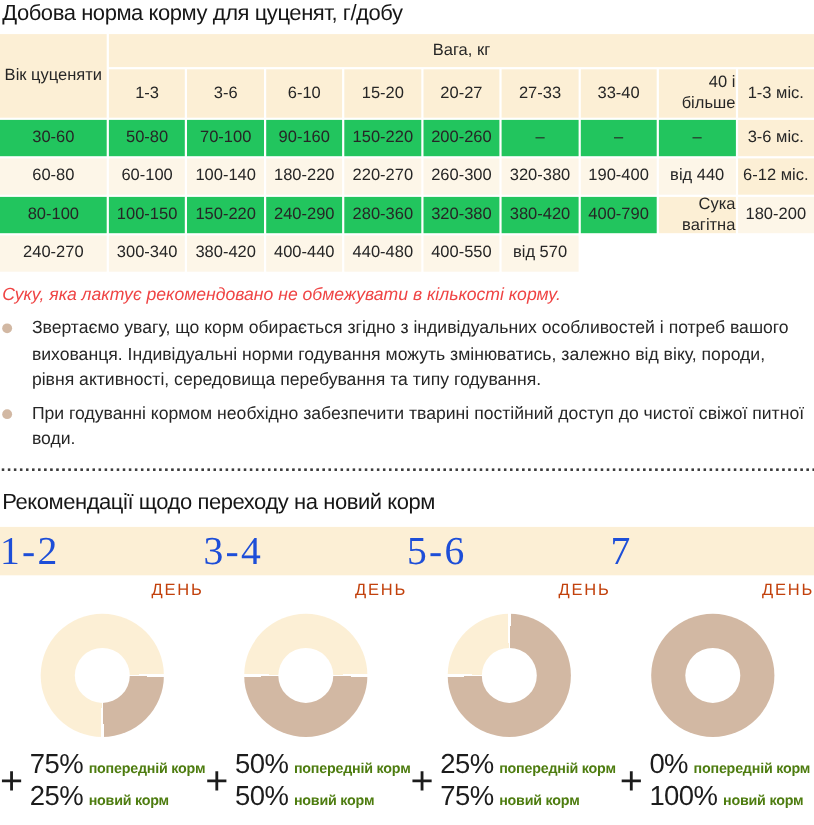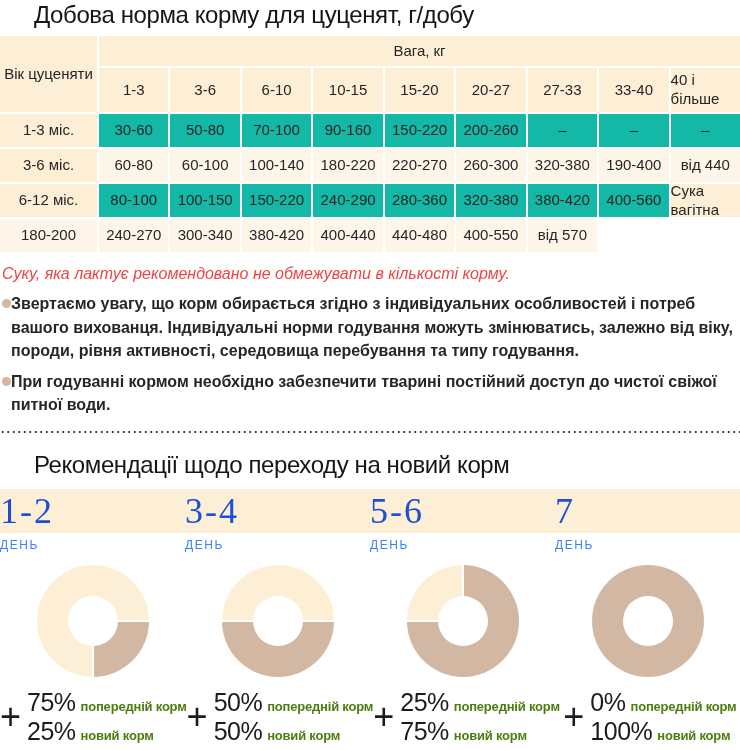--- a/index.html
+++ b/index.html
@@ -3,53 +3,53 @@
 <meta charset="utf-8">
 <style>
   * { box-sizing: border-box; margin: 0; padding: 0; }
   html, body { background: #ffffff; }
   body {
     width: 740px; height: 750px; overflow: hidden;
     font-family: "Liberation Sans", sans-serif;
     color: #222222;
   }
   .title {
-    font-size: 24px; font-weight: 400; letter-spacing: -0.4px;
-    color: #161616; padding-left: 2px; margin-left: 32px;
+    font-size: 20px; font-weight: 400; letter-spacing: -0.4px;
+    color: #161616; padding-left: 2px;
   }
   .title1 { margin-top: 1px; }
   .title2 { margin-top: 17px; }
 
   
   .feed-table {
     margin-top: 7px;
     display: grid;
     grid-template-columns: 97px repeat(9, 1fr);
     grid-template-rows: 30px 44px repeat(4, 33px);
     gap: 2px;
     background: #ffffff;
     font-size: 15px;
     color: #262626;
   }
   .cell {
     display: flex; align-items: center; justify-content: center;
-    text-align: left; line-height: 1.25;
+    text-align: right; line-height: 1.25;
   }
   .cell.head, .cell.rowlabel { background: var(--cream); }
   .cell.corner { grid-row: 1 / 3; grid-column: 1; }
   .cell.weight { grid-column: 2 / 11; }
-  .cell.white { background: #14b8a6; }
+  .cell.white { background: #22c55e; }
   .cell.tint  { background: var(--cream-light); }
 
   
   .lact-note {
     margin: 13px 2px 0; font-style: italic; font-size: 16px; color: #ef4444;
   }
   .bullets { margin: 9px 2px 0; }
-  .bullet { display: flex; gap: 0; font-size: 16px; line-height: 1.47; margin-bottom: 7px; font-weight: bold; }
+  .bullet { display: flex; gap: 18px; font-size: 16px; line-height: 1.47; margin-bottom: 7px; }
   .dot {
     flex: 0 0 auto; width: 9px; height: 9px; border-radius: 50%;
     background: var(--tan); margin-top: 7px;
   }
   .btext { color: #262626; }
 
   .dotted {
     height: 4px; margin-top: 13px;
     background-image: radial-gradient(circle, #3a3a3a 1.1px, transparent 1.4px);
     background-size: 5.5px 4px; background-repeat: repeat-x; background-position: 0 50%;
@@ -57,22 +57,22 @@
 
   
   .row4 { display: grid; grid-template-columns: repeat(4, 1fr); width: 740px; }
   .band { background: var(--cream); height: 44px; margin-top: 10px; align-items: center; }
   .day-num {
     font-family: "Liberation Serif", serif;
     font-size: 36px; letter-spacing: 2px; color: #1d4ed8;
     text-align: left; line-height: 1;
   }
   .day-word {
-    text-align: left; font-size: 12px; letter-spacing: 1.6px;
-    color: #3b82f6; margin-top: 5px;
+    text-align: right; font-size: 15px; letter-spacing: 1.6px;
+    color: #c2410c; margin-top: 5px;
   }
   .donut-cell { display: flex; justify-content: center; }
   .donut { width: 112px; height: 112px; border-radius: 50%; margin-top: 13px; position: relative; }
   .hole {
     position: absolute; left: 50%; top: 50%;
     width: 50px; height: 50px; margin: -25px 0 0 -25px;
     background: #ffffff; border-radius: 50%;
   }
   .mix { display: flex; justify-content: center; align-items: center; margin-top: 11px; gap: 6px; }
   .plus { font-size: 36px; font-weight: 400; line-height: 1; color: #1c1c1c; }
@@ -87,21 +87,20 @@
 <div class="page">
 
   <h1 class="title title1">Добова норма корму для цуценят, г/добу</h1>
 
   <div class="feed-table" id="feed-table">
     <div class="cell head corner">Вік цуценяти</div>
     <div class="cell head weight">Вага, кг</div>
   <div class="cell head">1-3</div>
       <div class="cell head">3-6</div>
       <div class="cell head">6-10</div>
-      <div class="cell head">10-15</div>
       <div class="cell head">15-20</div>
       <div class="cell head">20-27</div>
       <div class="cell head">27-33</div>
       <div class="cell head">33-40</div>
       <div class="cell head">40 і більше</div>
       <div class="cell rowlabel">1-3 міс.</div>
       <div class="cell white">30-60</div>
       <div class="cell white">50-80</div>
       <div class="cell white">70-100</div>
       <div class="cell white">90-160</div>
@@ -121,21 +120,21 @@
       <div class="cell tint">190-400</div>
       <div class="cell tint">від 440</div>
       <div class="cell rowlabel">6-12 міс.</div>
       <div class="cell white">80-100</div>
       <div class="cell white">100-150</div>
       <div class="cell white">150-220</div>
       <div class="cell white">240-290</div>
       <div class="cell white">280-360</div>
       <div class="cell white">320-380</div>
       <div class="cell white">380-420</div>
-      <div class="cell white">400-560</div>
+      <div class="cell white">400-790</div>
       <div class="cell rowlabel">Сука вагітна</div>
       <div class="cell tint">180-200</div>
       <div class="cell tint">240-270</div>
       <div class="cell tint">300-340</div>
       <div class="cell tint">380-420</div>
       <div class="cell tint">400-440</div>
       <div class="cell tint">440-480</div>
       <div class="cell tint">400-550</div>
       <div class="cell tint">від 570</div>
     </div>

